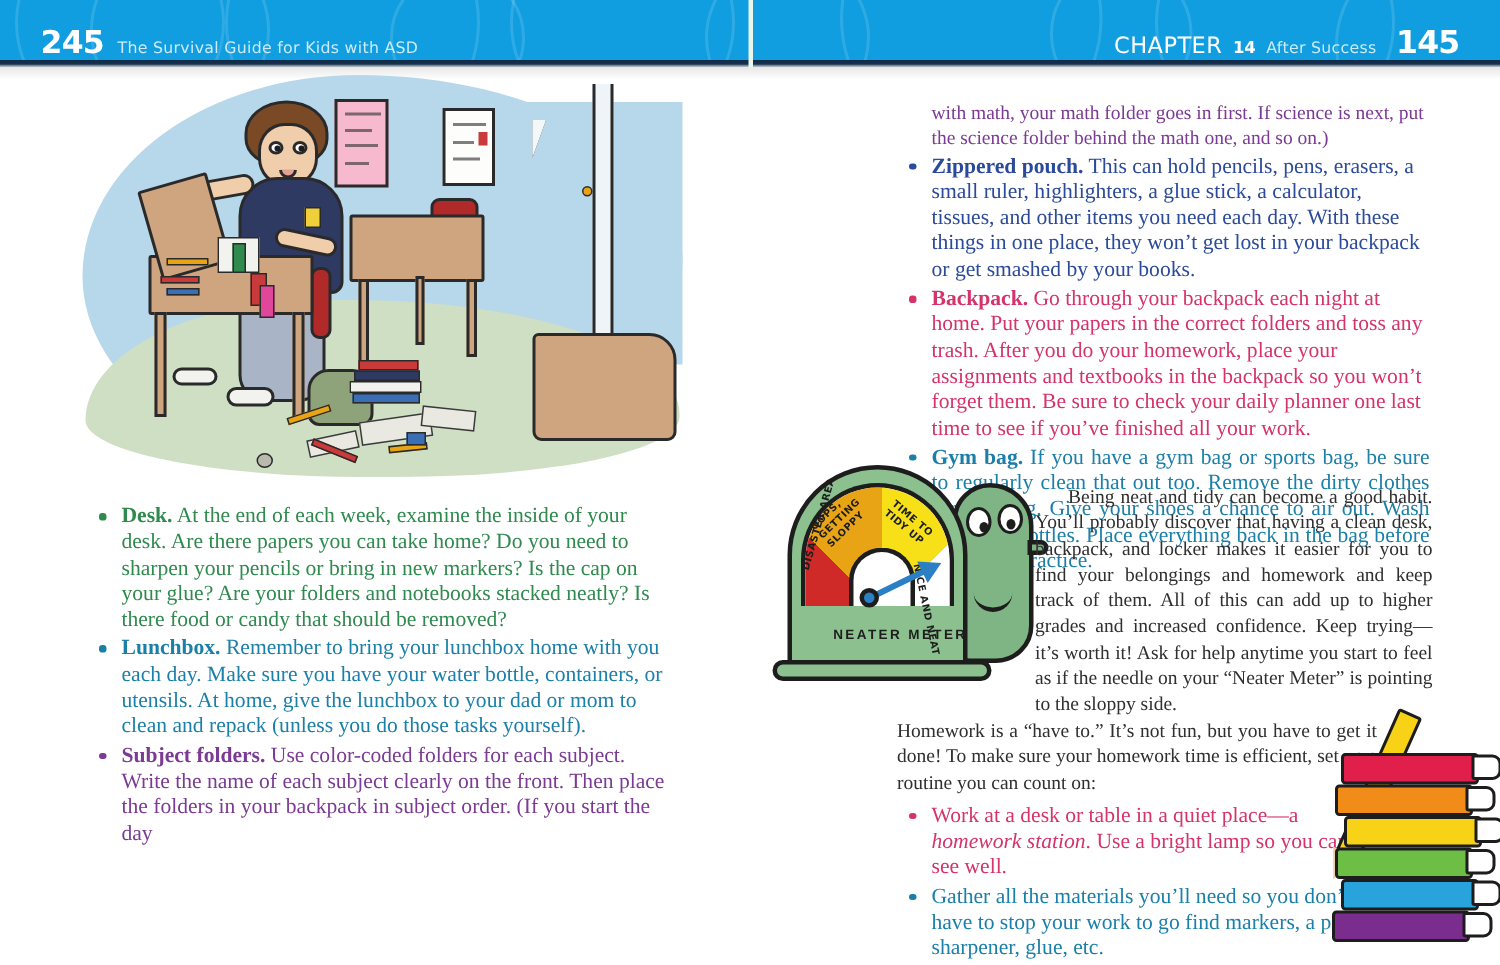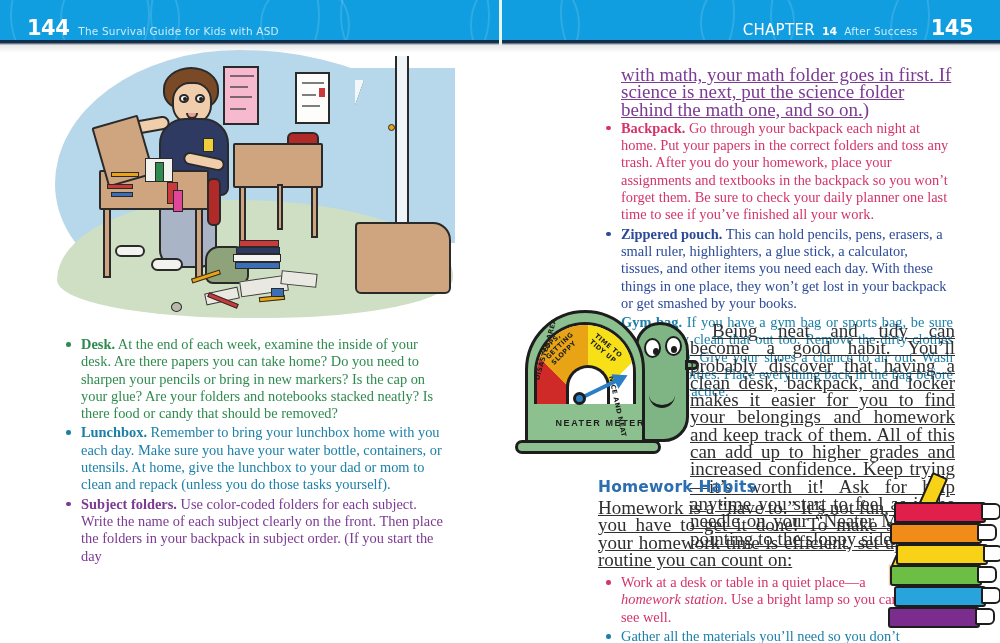--- a/index.html
+++ b/index.html
@@ -62,23 +62,22 @@
     font-family:"DejaVu Sans", sans-serif;
     font-weight:bold; font-size:11px; color:#ffffff; line-height:1;
   }
 
   
   .page-left{ position:absolute; left:0; top:45px; width:500px; height:598px; }
   .page-right{ position:absolute; left:500px; top:45px; width:500px; height:598px; }
 
   p.body{
     margin:0;
-    font-size:19px; line-height:17.3px;
+    font-size:13px; line-height:17.3px;
     color:#2f2f2f;
-    text-decoration:underline;
   }
   p.body.just{ text-align:justify; }
   .indent{ text-indent:22px; }
 
   ul.bullets{ margin:0; padding:0; list-style:none; }
   ul.bullets li{
     position:relative;
     padding-left:23px;
     font-size:14.4px;
     line-height:17.3px;
@@ -256,21 +255,21 @@
   <div class="swirl" style="left:560px;top:-75px;width:175px;height:175px;"></div>
   <div class="swirl" style="left:700px;top:-25px;width:95px;height:95px;"></div>
   <div class="swirl" style="left:770px;top:-65px;width:160px;height:160px;"></div>
   <div class="swirl" style="left:890px;top:-35px;width:130px;height:130px;"></div>
   <div class="swirl" style="left:10px;top:-55px;width:140px;height:140px;"></div>
 </div>
 <div class="header-shadow"></div>
 <div class="gutter-line"></div>
 
 <div class="hdr-left">
-  <span class="folio">144</span>
+  <span class="folio">245</span>
   <span class="runhead">The Survival Guide for Kids with ASD</span>
 </div>
 
 <div class="hdr-right">
   <span class="chap-label">CHAPTER</span>
   <span class="chap-num">14</span>
   <span class="runhead">After Success</span>
   <span class="folio" style="margin-left:6px;">145</span>
 </div>
 
@@ -367,27 +366,27 @@
     </ul>
   </div>
 </div>
 
 <div class="page-right">
 
   <div style="position:absolute;left:98px;top:21px;width:355px;">
     <p class="body" style="color:#7b3a93;padding-left:23px;">with math, your math folder goes in first. If science is next, put the science folder behind the math one, and so on.)</p>
 
     <ul class="bullets" style="margin-top:2px;">
+      <li style="color:#2b4a99;">
+        <span class="dot" style="background:#2b4a99;"></span>
+        <b>Zippered pouch.</b><span> This can hold pencils, pens, erasers, a small ruler, highlighters, a glue stick, a calculator, tissues, and other items you need each day. With these things in one place, they won’t get lost in your backpack or get smashed by your books.</span>
+      </li>
       <li style="color:#d4336c;">
         <span class="dot" style="background:#d4336c;"></span>
         <b>Backpack.</b><span> Go through your backpack each night at home. Put your papers in the correct folders and toss any trash. After you do your homework, place your assignments and textbooks in the backpack so you won’t forget them. Be sure to check your daily planner one last time to see if you’ve finished all your work.</span>
-      </li>
-      <li style="color:#2b4a99;">
-        <span class="dot" style="background:#2b4a99;"></span>
-        <b>Zippered pouch.</b><span> This can hold pencils, pens, erasers, a small ruler, highlighters, a glue stick, a calculator, tissues, and other items you need each day. With these things in one place, they won’t get lost in your backpack or get smashed by your books.</span>
       </li>
       <li style="color:#1b7fa8;text-align:justify;">
         <span class="dot" style="background:#1b7fa8;"></span>
         <b>Gym bag.</b><span> If you have a gym bag or sports bag, be sure to regularly clean that out too. Remove the dirty clothes for washing. Give your shoes a chance to air out. Wash the water bottles. Place everything back in the bag before your next practice.</span>
       </li>
     </ul>
   </div>
 
   <div class="meter-wrap">
     <div class="meter-head"></div>
@@ -421,21 +420,20 @@
     <div class="needle"></div>
     <div class="dial-hub"></div>
     <div class="meter-name">NEATER METER</div>
   </div>
 
   <div style="position:absolute;left:190px;top:277px;width:265px;">
     <p class="body just indent">Being neat and tidy can become a good habit. You’ll probably discover that having a clean desk, backpack, and locker makes it easier for you to find your belongings and homework and keep track of them. All of this can add up to higher grades and increased confidence. Keep trying—it’s worth it! Ask for help anytime you start to feel as if the needle on your “Neater Meter” is pointing to the sloppy side.</p>
   </div>
 
   <div style="position:absolute;left:98px;top:433px;width:320px;">
-    <h2 style="margin:0 0 3px 0;font-family:'DejaVu Sans', sans-serif;font-size:15.5px;font-weight:bold;color:#2b6fb0;letter-spacing:.2px;">Homework Habits</h2>
     <p class="body just">Homework is a “have to.” It’s not fun, but you have to get it done! To make sure your homework time is efficient, set up a routine you can count on:</p>
     <ul class="bullets" style="margin-top:6px;">
       <li style="color:#d4336c;">
         <span class="dot" style="background:#d4336c;"></span>
         <span>Work at a desk or table in a quiet place—a </span><i>homework station</i><span>. Use a bright lamp so you can see well.</span>
       </li>
       <li style="color:#1b7fa8;">
         <span class="dot" style="background:#1b7fa8;"></span>
         <span>Gather all the materials you’ll need so you don’t have to stop your work to go find markers, a pencil sharpener, glue, etc.</span>
       </li>

